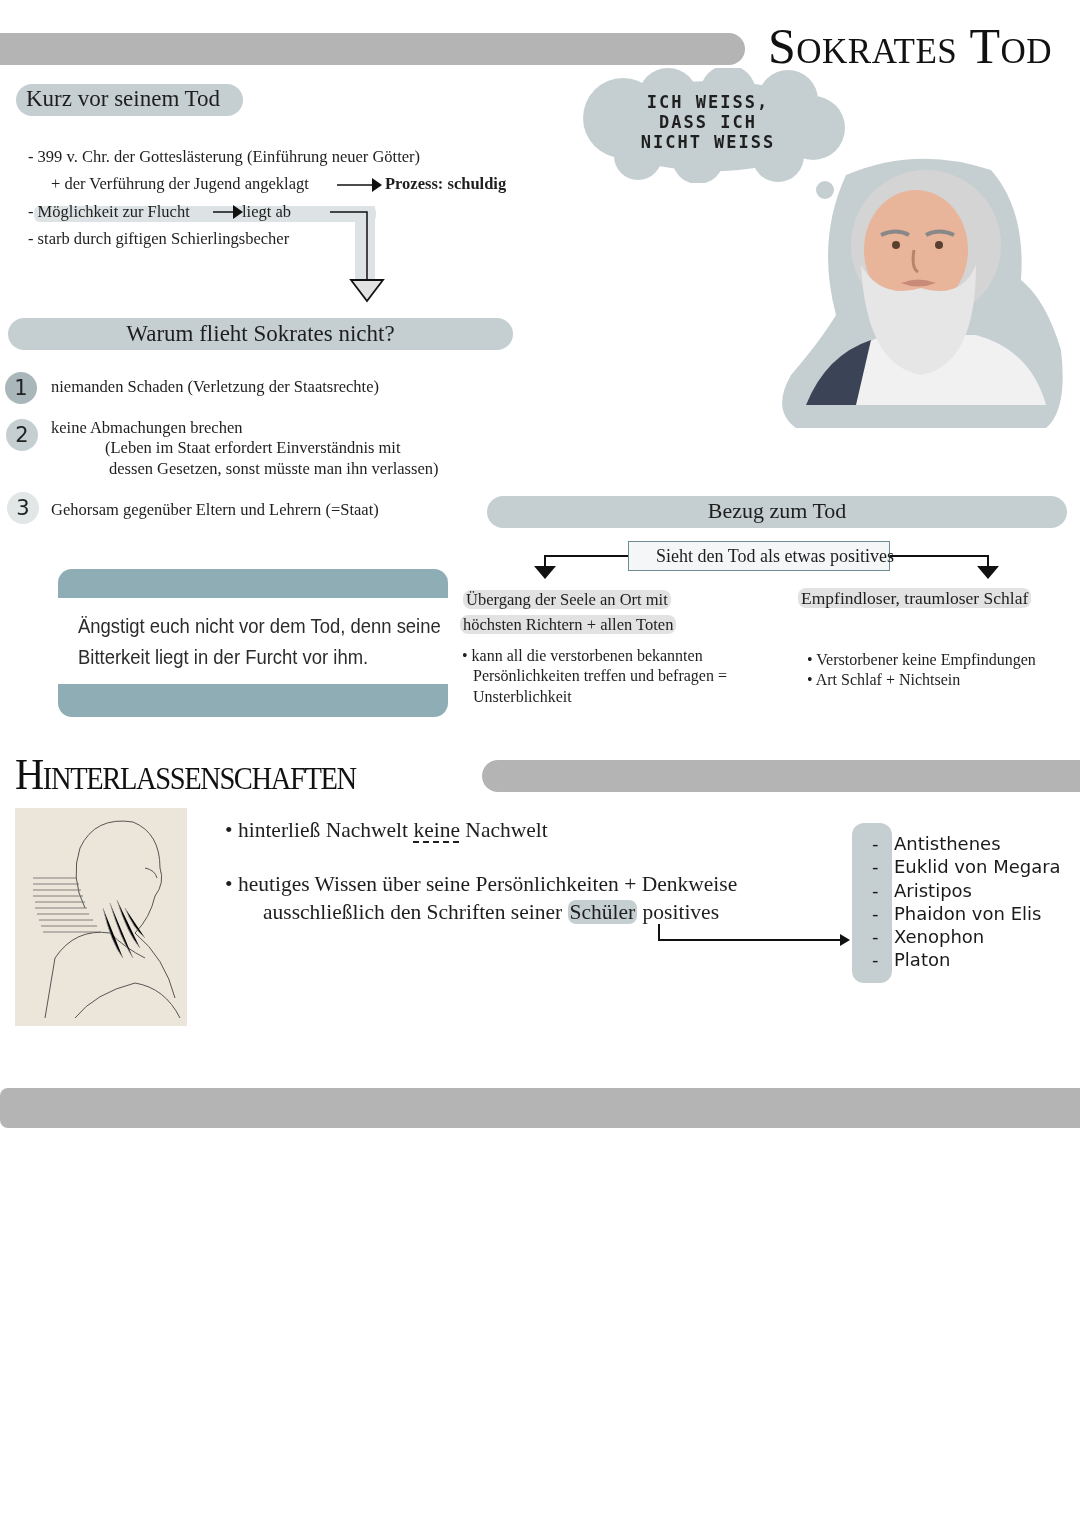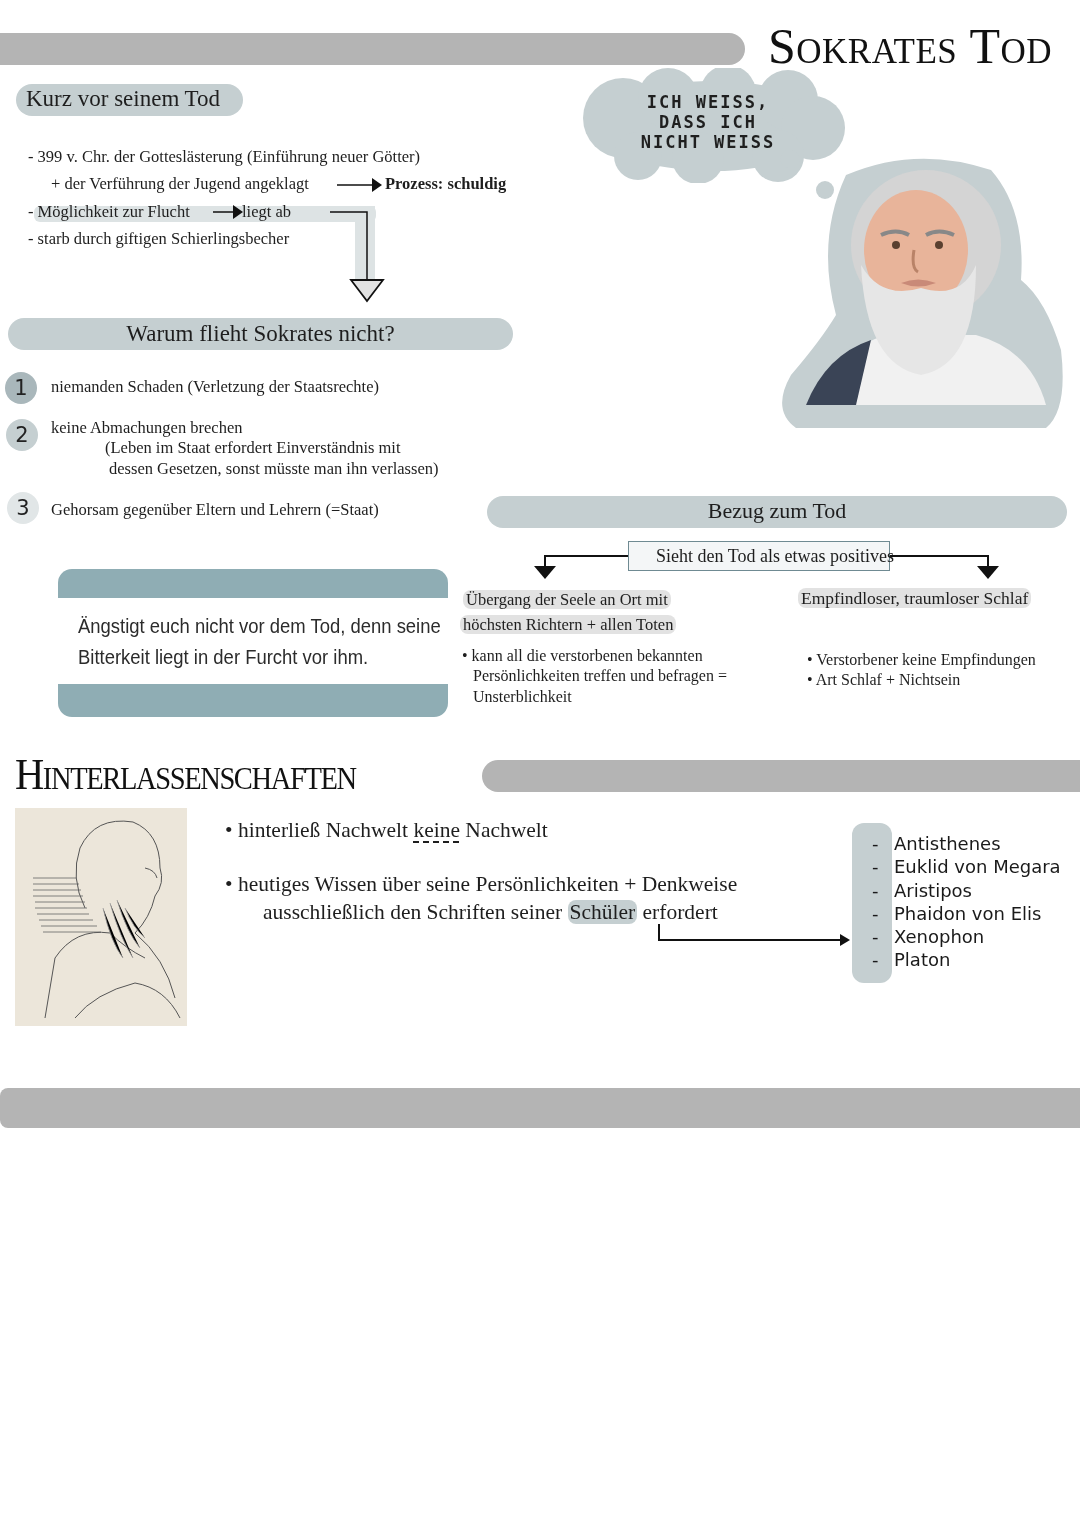--- a/index.html
+++ b/index.html
@@ -235,21 +235,21 @@
   <g stroke="#999" stroke-width="0.8">
     <path d="M95,95 Q105,130 118,150"></path>
       <path d="M102,92 Q112,125 125,140"></path>
     <path d="M110,100 Q118,120 130,130"></path>
       <path d="M88,100 Q96,135 108,150"></path>
   </g>
 </svg>
 
 <div class="abs hb" id="hb1"><span>• hinterließ Nachwelt </span><span class="dashed-u">keine</span><span> Nachwelt</span></div>
 <div class="abs hb" id="hb2">• heutiges Wissen über seine Persönlichkeiten + Denkweise</div>
-<div class="abs hb" id="hb2b"><span>ausschließlich den Schriften seiner </span><span class="schueler">Schüler</span><span> erfordert</span></div>
+<div class="abs hb" id="hb2b"><span>ausschließlich den Schriften seiner </span><span class="schueler">Schüler</span><span> positives</span></div>
 
 <svg class="abs" id="schueler-arrow" viewBox="0 0 205 30">
   <polyline points="9,2 9,18 192,18" fill="none" stroke="#111" stroke-width="2"></polyline>
   <polygon points="190,12 200,18 190,24" fill="#111"></polygon>
 </svg>
 
 <div class="abs" id="students-pill"></div>
 <div class="abs" id="students">
   <div class="student"><span class="dash">-</span><span>Antisthenes</span></div>
   <div class="student"><span class="dash">-</span><span>Euklid von Megara</span></div>

